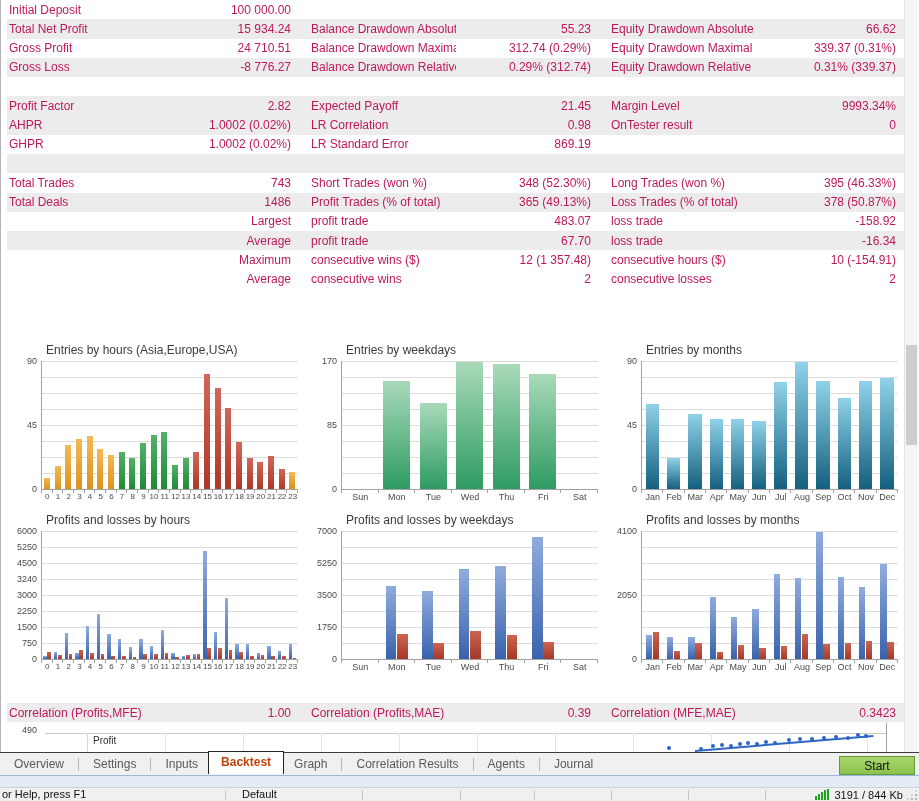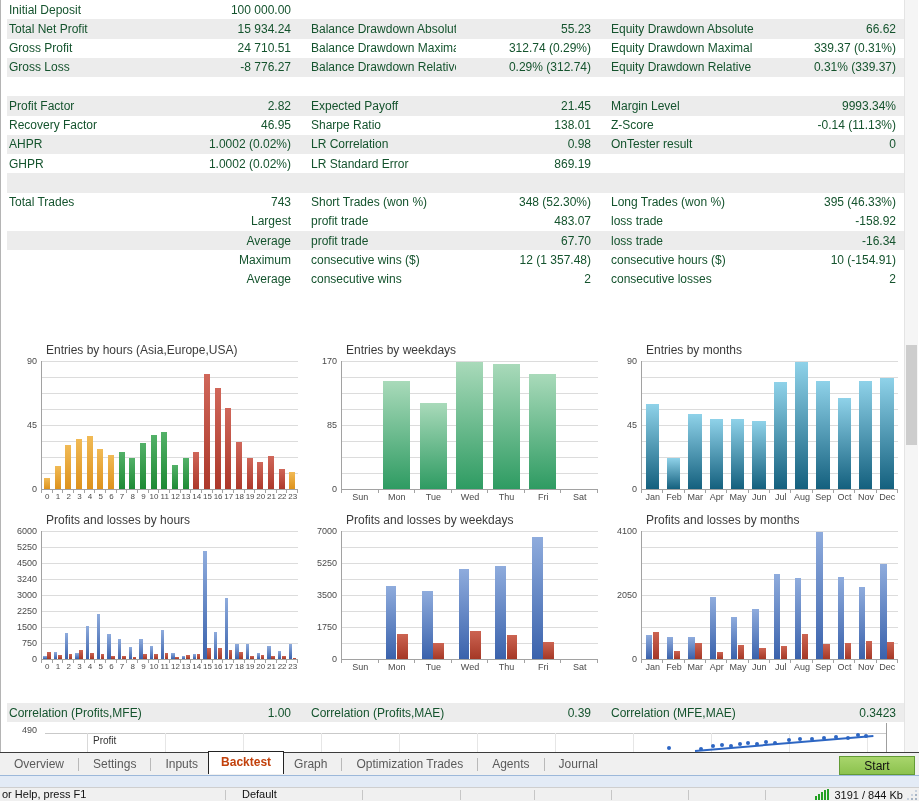--- a/index.html
+++ b/index.html
@@ -1,21 +1,21 @@
 <!DOCTYPE html>
 <html><head>
 <meta charset="utf-8">
 <style>
   html,body{margin:0;padding:0;}
   body{width:919px;height:801px;position:relative;overflow:hidden;background:#fff;
        font-family:"Liberation Sans",sans-serif;}
   .report{position:absolute;left:0;top:0;width:919px;height:752px;background:#fff;border-left:1px solid #b4b4b4;box-sizing:border-box;}
   
   #stats{position:absolute;left:6px;top:0;width:897px;}
-  .stat-row{display:flex;height:19.25px;align-items:center;font-size:12px;color:#14532d;}
+  .stat-row{display:flex;height:19.25px;align-items:center;font-size:12px;color:#be185d;}
   .stat-row.shaded{background:#ececec;}
   .cell{white-space:nowrap;overflow:hidden;box-sizing:border-box;}
   .c-l1{width:144px;padding-left:2px;}
   .c-v1{width:140px;text-align:right;}
   .c-l2{width:165px;padding-left:20px;}
   .c-v2{width:135px;text-align:right;}
   .c-l3{width:170px;padding-left:20px;}
   .c-v3{width:135px;text-align:right;}
   #correlation{position:absolute;left:6px;top:703px;width:897px;}
   
@@ -102,28 +102,20 @@
         </div>
         <div class="stat-row"></div>
         <div class="stat-row shaded">
           <span class="cell c-l1">Profit Factor</span>
           <span class="cell c-v1">2.82</span>
           <span class="cell c-l2">Expected Payoff</span>
           <span class="cell c-v2">21.45</span>
           <span class="cell c-l3">Margin Level</span>
           <span class="cell c-v3">9993.34%</span>
         </div>
-        <div class="stat-row">
-          <span class="cell c-l1">Recovery Factor</span>
-          <span class="cell c-v1">46.95</span>
-          <span class="cell c-l2">Sharpe Ratio</span>
-          <span class="cell c-v2">138.01</span>
-          <span class="cell c-l3">Z-Score</span>
-          <span class="cell c-v3">-0.14 (11.13%)</span>
-        </div>
         <div class="stat-row shaded">
           <span class="cell c-l1">AHPR</span>
           <span class="cell c-v1">1.0002 (0.02%)</span>
           <span class="cell c-l2">LR Correlation</span>
           <span class="cell c-v2">0.98</span>
           <span class="cell c-l3">OnTester result</span>
           <span class="cell c-v3">0</span>
         </div>
         <div class="stat-row">
           <span class="cell c-l1">GHPR</span>
@@ -134,20 +126,28 @@
           <span class="cell c-v3"></span>
         </div>
         <div class="stat-row shaded"></div>
         <div class="stat-row">
           <span class="cell c-l1">Total Trades</span>
           <span class="cell c-v1">743</span>
           <span class="cell c-l2">Short Trades (won %)</span>
           <span class="cell c-v2">348 (52.30%)</span>
           <span class="cell c-l3">Long Trades (won %)</span>
           <span class="cell c-v3">395 (46.33%)</span>
+        </div>
+        <div class="stat-row shaded">
+          <span class="cell c-l1">Total Deals</span>
+          <span class="cell c-v1">1486</span>
+          <span class="cell c-l2">Profit Trades (% of total)</span>
+          <span class="cell c-v2">365 (49.13%)</span>
+          <span class="cell c-l3">Loss Trades (% of total)</span>
+          <span class="cell c-v3">378 (50.87%)</span>
         </div>
         <div class="stat-row">
           <span class="cell c-l1"></span>
           <span class="cell c-v1">Largest</span>
           <span class="cell c-l2">profit trade</span>
           <span class="cell c-v2">483.07</span>
           <span class="cell c-l3">loss trade</span>
           <span class="cell c-v3">-158.92</span>
         </div>
         <div class="stat-row shaded">
@@ -646,21 +646,21 @@
   <div class="tabbar">
     <div id="tabs">
         <div class="tab">Overview</div>
         <div class="tabsep"></div>
         <div class="tab">Settings</div>
         <div class="tabsep"></div>
         <div class="tab">Inputs</div>
         <div class="tab active">Backtest</div>
         <div class="tab">Graph</div>
         <div class="tabsep"></div>
-        <div class="tab">Optimization Trades</div>
+        <div class="tab">Correlation Results</div>
         <div class="tabsep"></div>
         <div class="tab">Agents</div>
         <div class="tabsep"></div>
         <div class="tab">Journal</div>
       </div>
     <button class="start">Start</button>
   </div>
 
   <div class="strip"></div>
 

